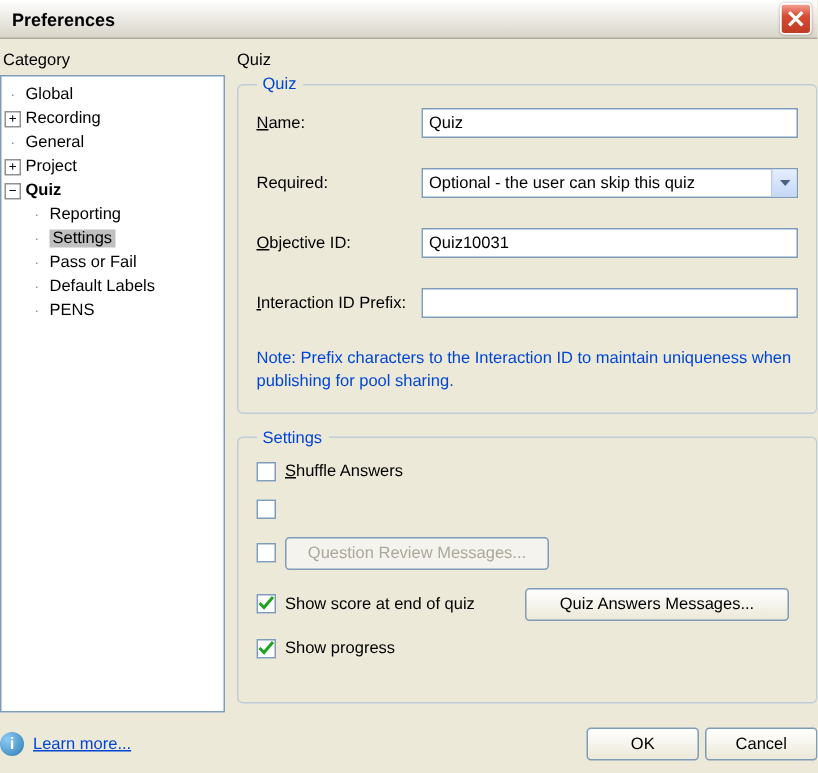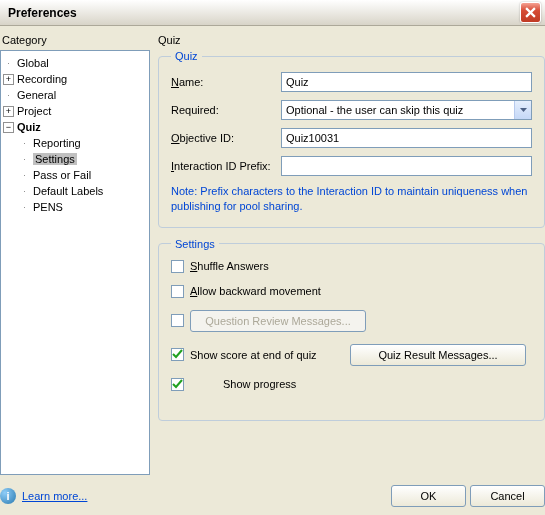--- a/index.html
+++ b/index.html
@@ -123,21 +123,21 @@
     margin: 0;
   }
   fieldset.group > legend {
     color: #0046d5;
     padding: 0 4px;
     font-size: 11px;
   }
   .form-row {
     display: flex;
     align-items: center;
-    margin-bottom: 8px;
+    margin-bottom: 20px;
   }
   .form-row:last-child { margin-bottom: 0; }
   .form-label {
     width: 110px;
   }
   .text-input {
     flex: 1;
     height: 20px;
     border: 1px solid #7f9db9;
     background: #fff;
@@ -170,21 +170,21 @@
   .note {
     color: #0046d5;
     margin-top: 6px;
     line-height: 1.4;
   }
   .check-row {
     display: flex;
     align-items: center;
     margin-bottom: 12px;
   }
-  .check-row:last-child { margin-bottom: 17px; gap: 33px; }
+  .check-row:last-child { margin-bottom: 17px; }
   .checkbox {
     width: 13px;
     height: 13px;
     border: 1px solid #7f9db9;
     background: #fff;
     margin-right: 6px;
     display: flex;
     align-items: center;
     justify-content: center;
     cursor: pointer;
@@ -340,34 +340,33 @@
       </fieldset>
 
       <fieldset class="group">
         <legend>Settings</legend>
         <div class="check-row">
           <span class="checkbox"></span>
           <span class="check-label underline-first">Shuffle Answers</span>
         </div>
         <div class="check-row">
           <span class="checkbox"></span>
-          <span class="check-label underline-first">Allow backward movement</span>
         </div>
         <div class="check-row">
           <span class="checkbox"></span>
           <button class="side-btn disabled">Question Review Messages...</button>
         </div>
         <div class="check-row">
           <span class="checkbox checked">
               <svg viewBox="0 0 11 11">
                 <path d="M1 5 L4 8 L10 1" stroke="#21a121" stroke-width="2" fill="none"></path>
               </svg>
             </span>
           <span class="check-label">Show score at end of quiz</span>
-          <button class="side-btn">Quiz Result Messages...</button>
+          <button class="side-btn">Quiz Answers Messages...</button>
         </div>
         <div class="check-row">
           <span class="checkbox checked">
               <svg viewBox="0 0 11 11">
                 <path d="M1 5 L4 8 L10 1" stroke="#21a121" stroke-width="2" fill="none"></path>
               </svg>
             </span>
           <span class="check-label">Show progress</span>
         </div>
       </fieldset>

